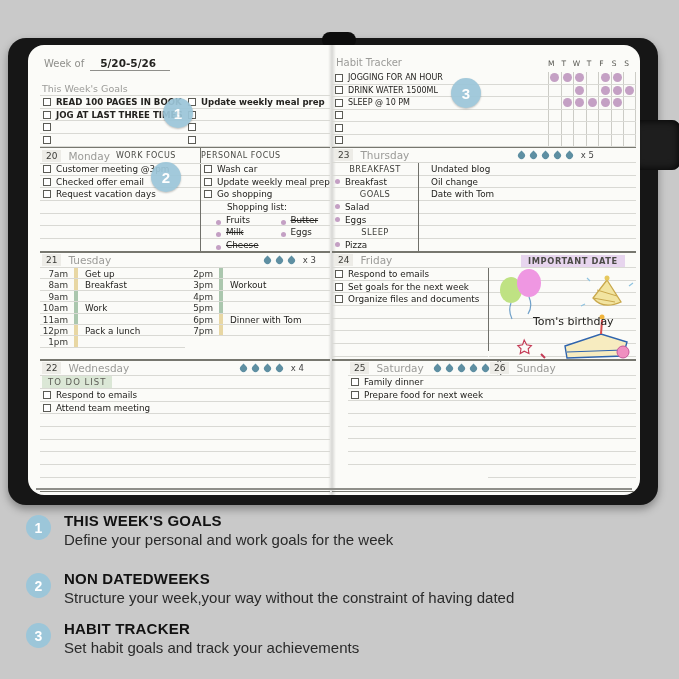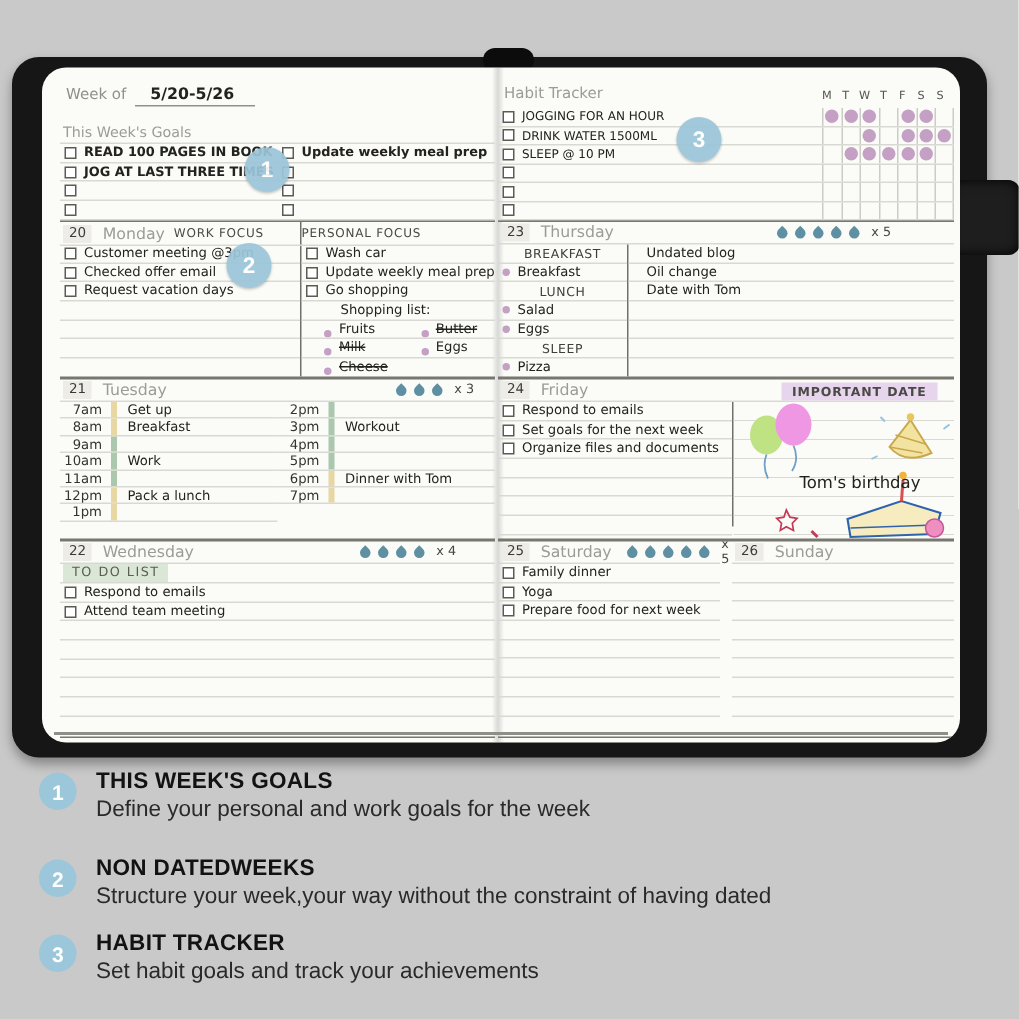--- a/index.html
+++ b/index.html
@@ -90,21 +90,21 @@
   .th-right .row{padding-left:12px}
   .sec-friday{top:207px;height:108px}
   .fr-left{position:absolute;left:0;top:15px;width:156px}
   .sec-friday .vdivide{left:156px;top:15px;height:83px}
   .fr-right{position:absolute;left:157px;top:15px;right:0;bottom:0;
     background:repeating-linear-gradient(to bottom,transparent 0 11.7px,var(--rule) 11.7px 12.7px)}
   .imp-chip{position:absolute;left:32px;top:-13px;background:var(--imp-hl);color:#4a4a45;font-size:8.3px;
     font-weight:bold;letter-spacing:.6px;padding:1px 7px}
   .bday-text{position:absolute;left:44px;top:47px;font-size:11px;color:var(--ink)}
   .sec-satsun{top:315px;height:132px}
-  .sat-col{position:absolute;left:0;top:0;width:148px}
+  .sat-col{position:absolute;left:16px;top:0;width:148px}
   .sun-col{position:absolute;left:156px;top:0;right:0}
   .sat-col .sec-head .drops{margin-left:8px}
 
   
   .callout{position:absolute;width:30px;height:30px;border-radius:50%;background:var(--callout);opacity:.93;
     color:#fff;font-weight:bold;font-size:15px;display:flex;align-items:center;justify-content:center;
     box-shadow:0 1px 2px rgba(0,0,0,.25);font-family:"Liberation Sans",sans-serif}
   .callout-1{left:163px;top:98px}
   .callout-2{left:151px;top:162px}
   .callout-3{left:451px;top:78px}
@@ -488,21 +488,21 @@
             </span>
           <span class="xlab" style="margin-right:42px">x 5</span>
         </div>
         <div class="vdivide"></div>
         <div class="th-left" id="thursday-meals">
             <div class="row meal-h">BREAKFAST</div>
             <div class="row">
               <span class="bullet"></span>
               <span>Breakfast</span>
             </div>
-            <div class="row meal-h">LUNCH</div>
+            <div class="row meal-h">GOALS</div>
             <div class="row">
               <span class="bullet"></span>
               <span>Salad</span>
             </div>
             <div class="row">
               <span class="bullet"></span>
               <span>Eggs</span>
             </div>
             <div class="row meal-h">SLEEP</div>
             <div class="row">
@@ -586,24 +586,20 @@
               </span>
             <span class="xlab">x 5</span>
           </div>
           <div id="saturday-list">
               <div class="row">
                 <span class="cb"></span>
                 <span>Family dinner</span>
               </div>
               <div class="row">
                 <span class="cb"></span>
-                <span>Yoga</span>
-              </div>
-              <div class="row">
-                <span class="cb"></span>
                 <span>Prepare food for next week</span>
               </div>
               <div class="row"></div>
               <div class="row"></div>
               <div class="row"></div>
               <div class="row"></div>
               <div class="row"></div>
             </div>
         </div>
         <div class="sun-col">

